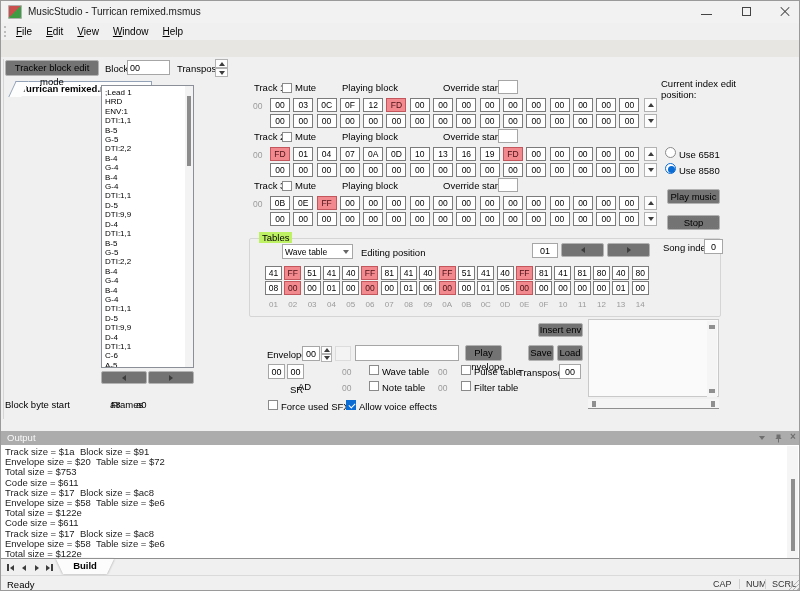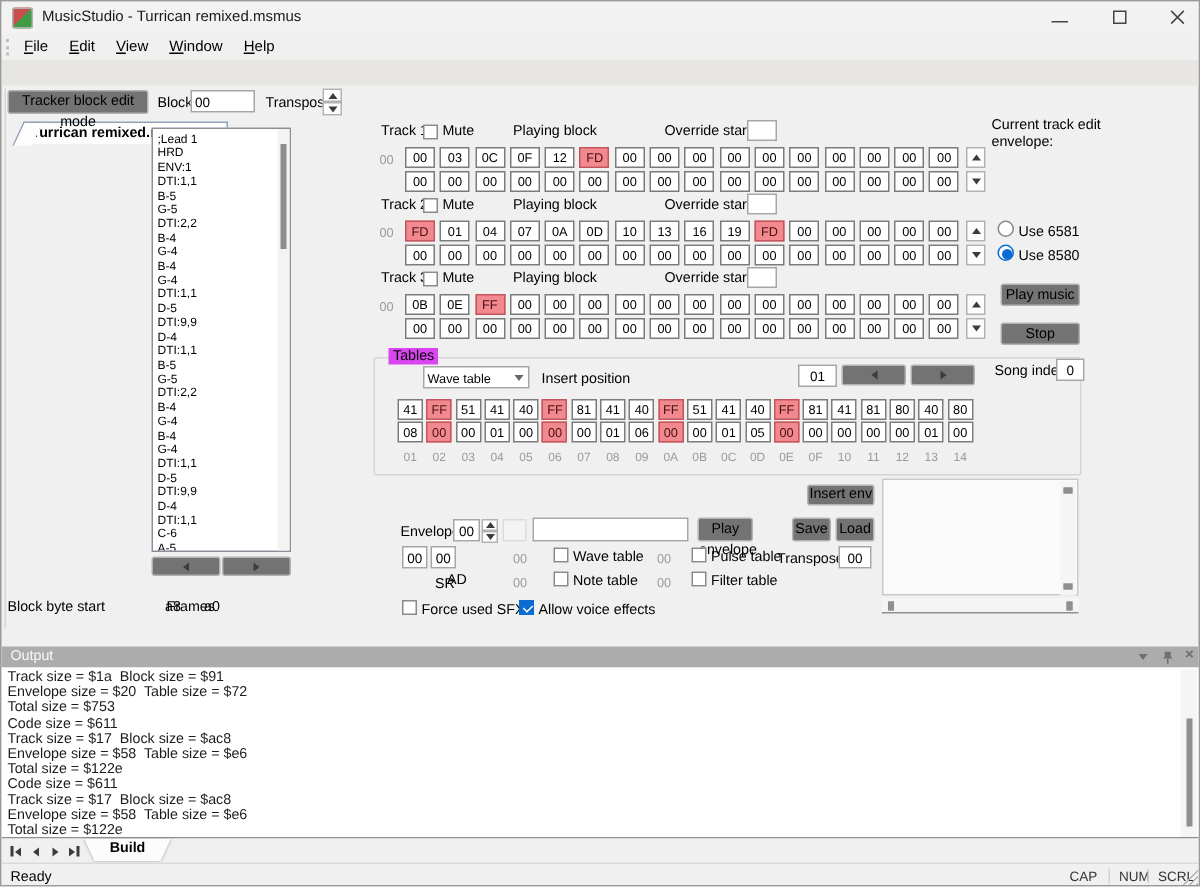--- a/index.html
+++ b/index.html
@@ -59,21 +59,21 @@
   .cellrow .cell{width:20px;height:14px;border:1px solid #7b7b7b;background:#fff;text-align:center;
      font-size:8.5px;line-height:12px;box-sizing:border-box;}
   .cellrow .cell.hl{background:#f2898f;border-color:#c2565c;color:#4a1013;}
   
   .waverow{display:flex;gap:2.3px;}
   .waverow .wcell{width:17px;height:14px;border:1px solid #7b7b7b;background:#fff;text-align:center;
      font-size:8.5px;line-height:12px;box-sizing:border-box;}
   .waverow .wcell.hl{background:#f2898f;border-color:#c2565c;color:#4a1013;}
   .waverow .wlab{width:17px;text-align:center;font-size:8px;color:#9a9a9a;}
   .group{border:1px solid #d5d5d5;border-radius:2px;}
-  .legend{background:#d946ef;padding:0 3px;font-size:9.5px;}
+  .legend{background:#bef264;padding:0 3px;font-size:9.5px;}
   
   .panel{background:#fafafa;border:1px solid #c9c9c9;}
   .sb-v{background:#f5f5f5;}
   .sb-h{background:#f5f5f5;border-bottom:1px solid #8f8f8f;}
   .gtri{border-top-color:#8f8f8f;border-bottom-color:#8f8f8f;border-left-color:#8f8f8f;border-right-color:#8f8f8f;}
   
   .out-hdr{left:0;top:430px;width:800px;height:14px;background:#acacac;color:#f8f8f8;}
   .out-body{left:0;top:444px;width:800px;height:114px;background:#fff;border-bottom:1px solid #8f8f8f;}
   .out-line{font-size:9.5px;line-height:10.2px;color:#1c1c1c;white-space:pre;}
   .out-scroll{left:786px;top:445px;width:11px;height:112px;background:#f5f5f5;}
@@ -332,21 +332,21 @@
   <div class="abs spin" style="left:643px;top:211px;width:13px;height:14px;">
       <div class="td"></div>
     </div>
 
   <div class="abs group" style="left:248px;top:237px;width:472px;height:79px;"></div>
   <div class="abs legend" style="left:258px;top:231px;">Tables</div>
   <div class="abs input" style="left:281px;top:243px;width:71px;height:15px;font-size:8.5px;">
     <span>Wave table</span>
     <div class="abs td" style="right:3px;top:5px;border-top-color:#666;"></div>
   </div>
-  <div class="abs lbl" style="left:360px;top:246px;">Insert position</div>
+  <div class="abs lbl" style="left:360px;top:246px;">Editing position</div>
   <div class="abs input" style="left:531px;top:242px;width:26px;height:15px;text-align:center;">01</div>
   <div class="abs btn" style="left:560px;top:242px;width:43px;height:14px;display:flex;align-items:center;justify-content:center;">
       <div class="tl"></div>
     </div>
   <div class="abs btn" style="left:606px;top:242px;width:43px;height:14px;display:flex;align-items:center;justify-content:center;">
       <div class="tr"></div>
     </div>
   <div class="abs waverow" style="left:264px;top:265px;">
       <div class="wcell">41</div>
       <div class="wcell hl">FF</div>
@@ -459,21 +459,21 @@
     <div class="abs sb-v" style="right:1px;top:1px;width:10px;height:76px;">
       <div class="abs tu gtri" style="left:2px;top:4px;"></div>
       <div class="abs td gtri" style="left:2px;bottom:4px;"></div>
     </div>
   </div>
   <div class="abs sb-h" style="left:587px;top:398px;width:131px;height:10px;">
     <div class="abs tl gtri" style="left:4px;top:2px;"></div>
     <div class="abs tr gtri" style="right:4px;top:2px;"></div>
   </div>
 
-  <div class="abs lbl" style="left:660px;top:77px;width:82px;white-space:normal;line-height:11px;">Current track edit envelope:</div>
+  <div class="abs lbl" style="left:660px;top:77px;width:82px;white-space:normal;line-height:11px;">Current index edit position:</div>
   <div class="abs radio" style="left:664px;top:146px;"></div>
   <div class="abs lbl" style="left:678px;top:148px;">Use 6581</div>
   <div class="abs radio sel" style="left:664px;top:162px;"></div>
   <div class="abs lbl" style="left:678px;top:164px;">Use 8580</div>
   <div class="abs btn" style="left:666px;top:188px;width:53px;height:15px;line-height:13px;">Play music</div>
   <div class="abs btn" style="left:666px;top:214px;width:53px;height:15px;line-height:13px;outline:1px dotted #777;outline-offset:-3px;">Stop</div>
   <div class="abs lbl" style="left:662px;top:241px;">Song index</div>
   <div class="abs input" style="left:703px;top:238px;width:19px;height:15px;text-align:center;">0</div>
 
   <div class="abs out-hdr">

